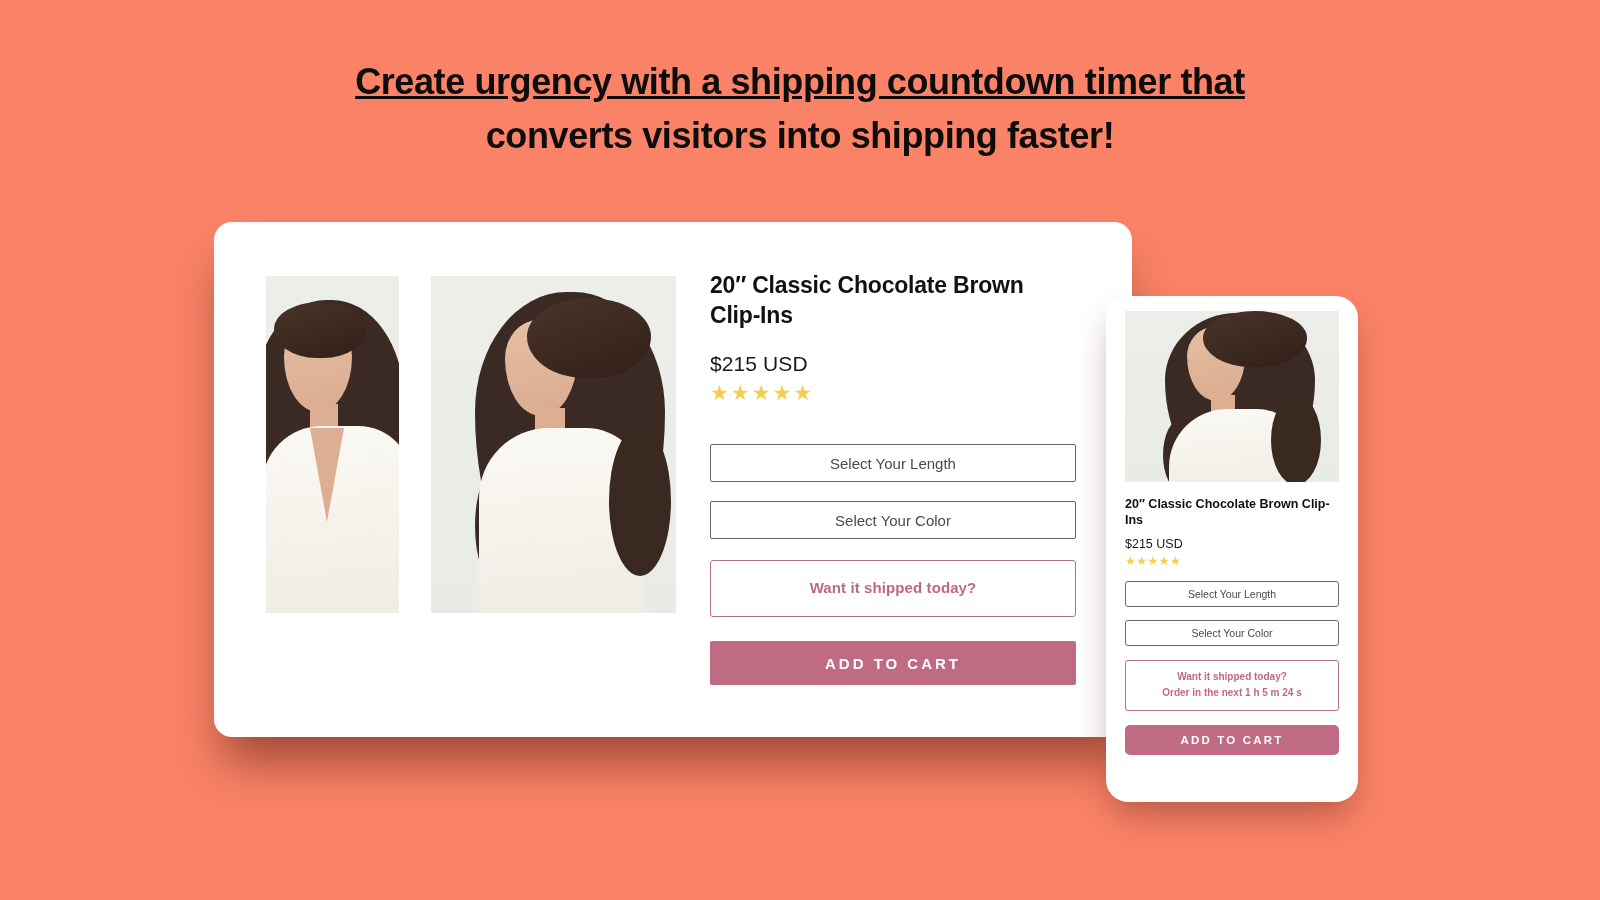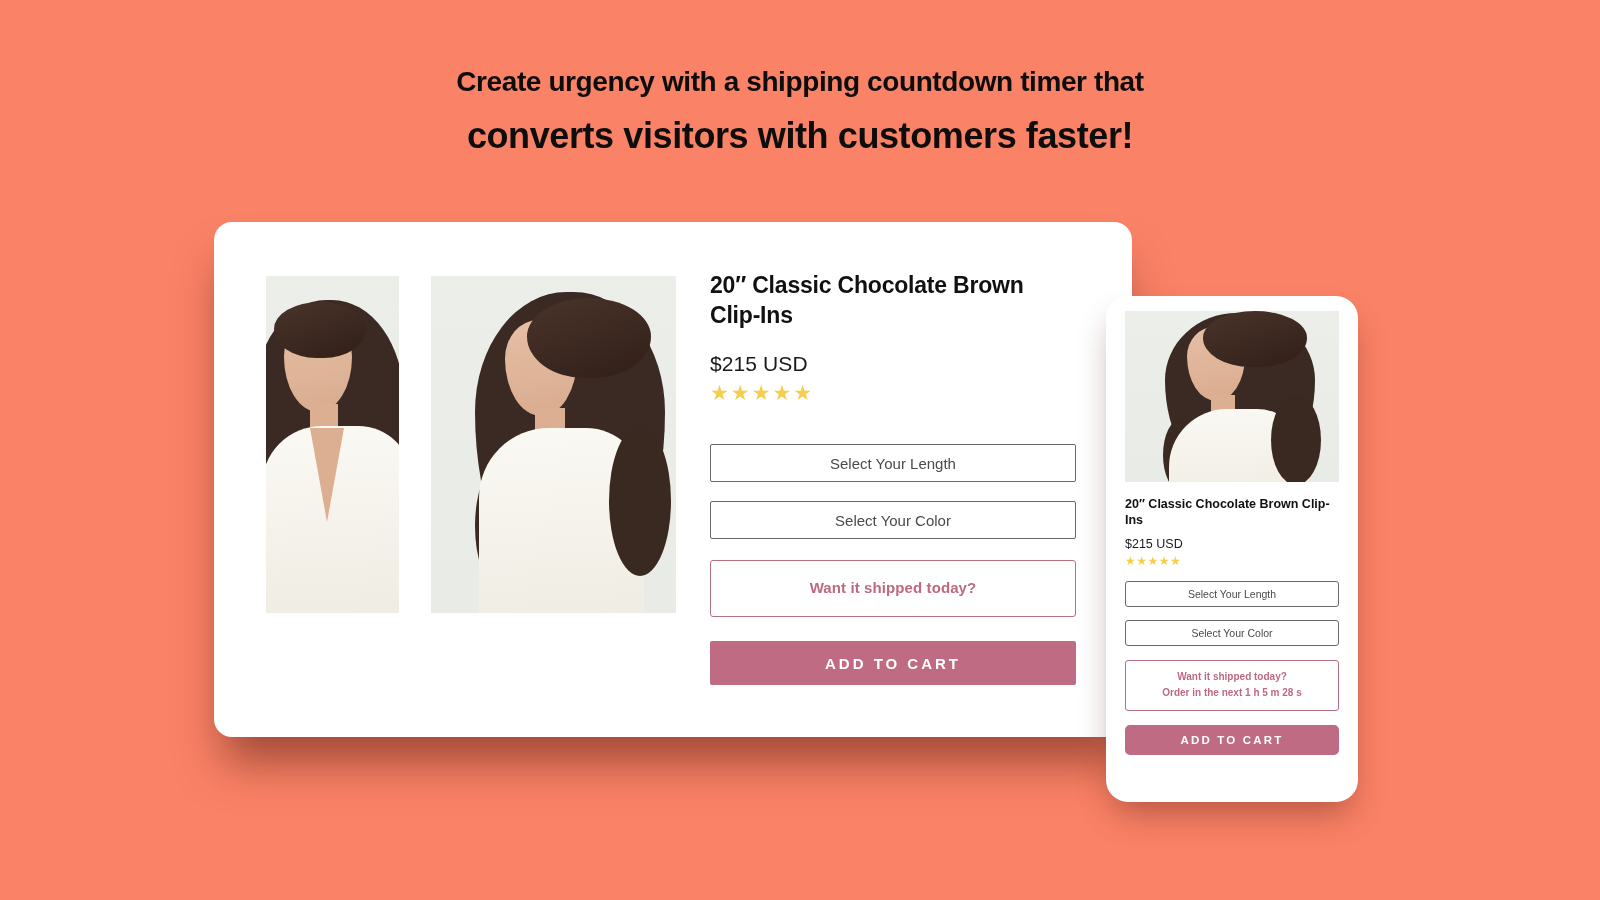--- a/index.html
+++ b/index.html
@@ -19,24 +19,25 @@
   .headline {
     position: absolute;
     top: 55px;
     left: 0;
     width: 1600px;
     text-align: center;
     color: #0d0d0d;
   }
   .headline .line1 {
     display: block;
-    font-size: 28px;
+    font-size: 36px;
     font-weight: 600;
     letter-spacing: -0.4px;
     line-height: 54px;
+    text-decoration: underline;
   }
   .headline .line2 {
     display: block;
     font-size: 36px;
     font-weight: 800;
     letter-spacing: -0.4px;
     line-height: 54px;
   }
 
   
@@ -328,21 +329,21 @@
     box-sizing: border-box;
     font-family: "Liberation Sans", sans-serif;
     cursor: pointer;
   }
 </style>
 </head>
 <body>
 
 <div class="headline">
   <span class="line1">Create urgency with a shipping countdown timer that</span>
-  <span class="line2">converts visitors with customers faster!</span>
+  <span class="line2">converts visitors into shipping faster!</span>
 </div>
 
 <div class="desktop-card">
   <div class="desktop-inner">
 
     <div class="gallery">
       <div class="photo small">
         <div class="model">
           <div class="hair-back"></div>
           <div class="face"></div>
@@ -410,19 +411,19 @@
     <div class="m-select">
       <span>Select Your Length</span>
     </div>
 
     <div class="m-select">
       <span>Select Your Color</span>
     </div>
 
     <div class="m-countdown">
       <div class="cd-line">Want it shipped today?</div>
-      <div class="cd-line">Order in the next 1 h 5 m 28 s</div>
+      <div class="cd-line">Order in the next 1 h 5 m 24 s</div>
     </div>
 
     <button class="m-add-to-cart">ADD TO CART</button>
   </div>
 
 </div>
 
 </body></html>

